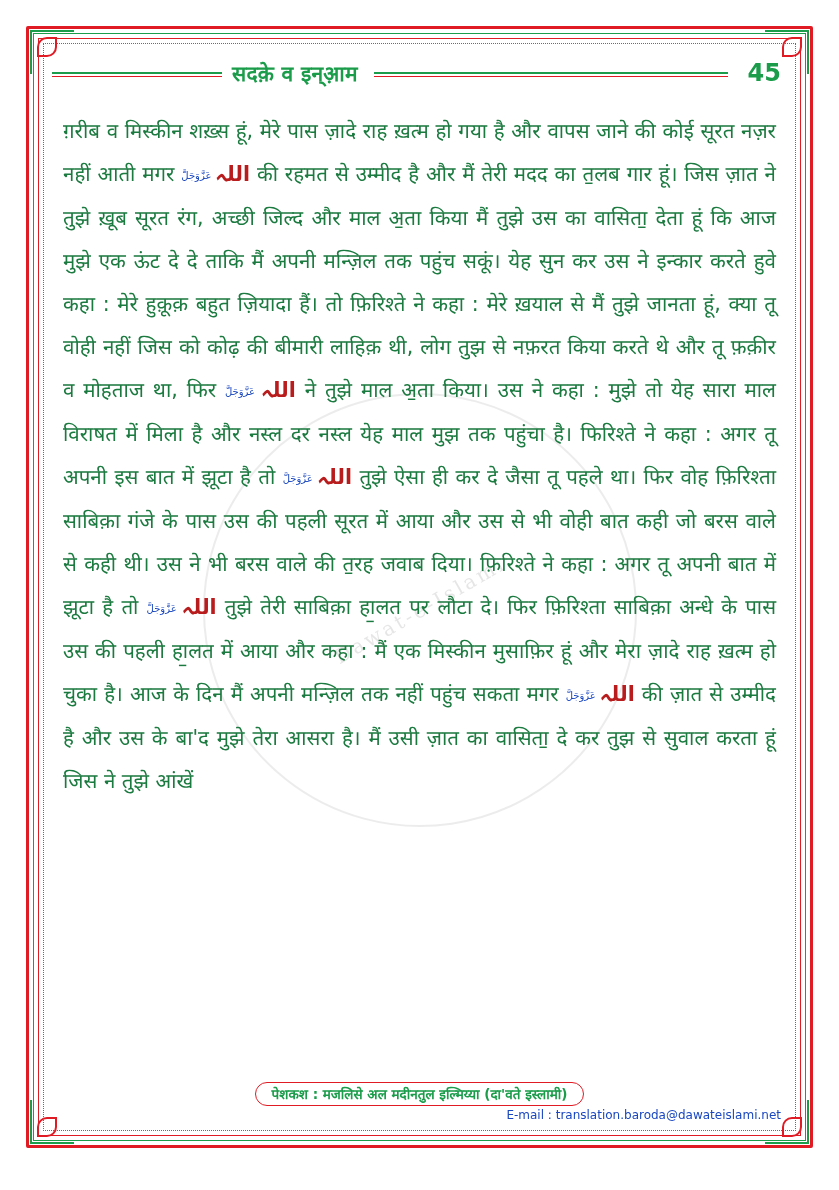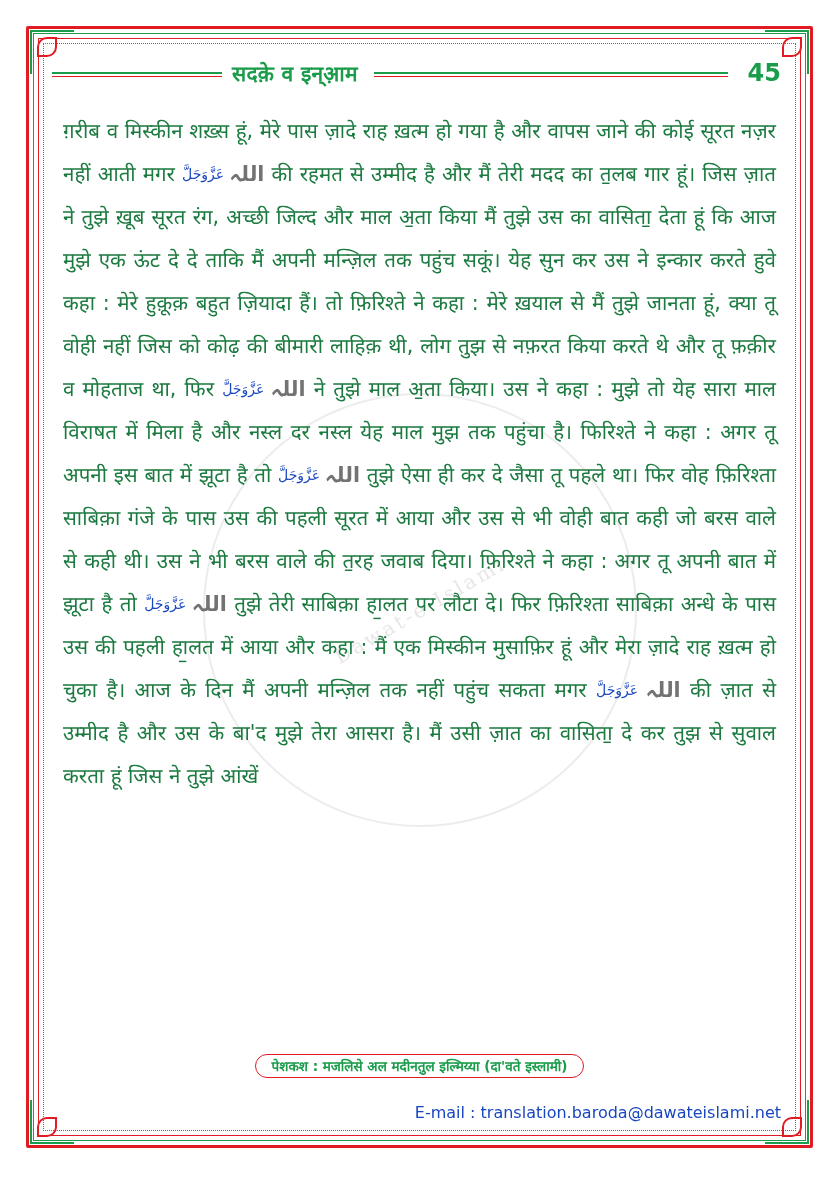--- a/index.html
+++ b/index.html
@@ -188,28 +188,28 @@
     font-family: "DejaVu Sans", sans-serif;
     font-size: 20.5px;
     line-height: 43px;
     text-align: justify;
     text-justify: inter-word;
   }
   .body-text p {
     margin: 0;
   }
   .allah {
-    color: #737373;
+    color: #b91c1c;
     font-weight: bold;
     font-family: "DejaVu Sans", sans-serif;
     white-space: nowrap;
   }
   .azza {
     color: #1947c0;
-    font-size: 14px;
+    font-size: 10px;
     font-family: "DejaVu Sans", sans-serif;
     vertical-align: 2px;
     white-space: nowrap;
   }
 
   
   .footer {
     position: absolute;
     left: 52px;
     right: 52px;
@@ -249,22 +249,22 @@
     color: #1a9c4a;
     font-family: "DejaVu Sans", sans-serif;
     font-size: 13.5px;
     font-weight: bold;
     white-space: nowrap;
   }
   .footer-email {
     text-align: right;
     color: #1947c0;
     font-family: "DejaVu Sans", sans-serif;
-    font-size: 16px;
-    margin-top: 24px;
+    font-size: 12px;
+    margin-top: 1px;
     padding-right: 6px;
   }
 </style>
 </head>
 <body>
 
 <div class="page">
 
   <div class="border-outer"></div>
   <div class="border-mid"></div>

